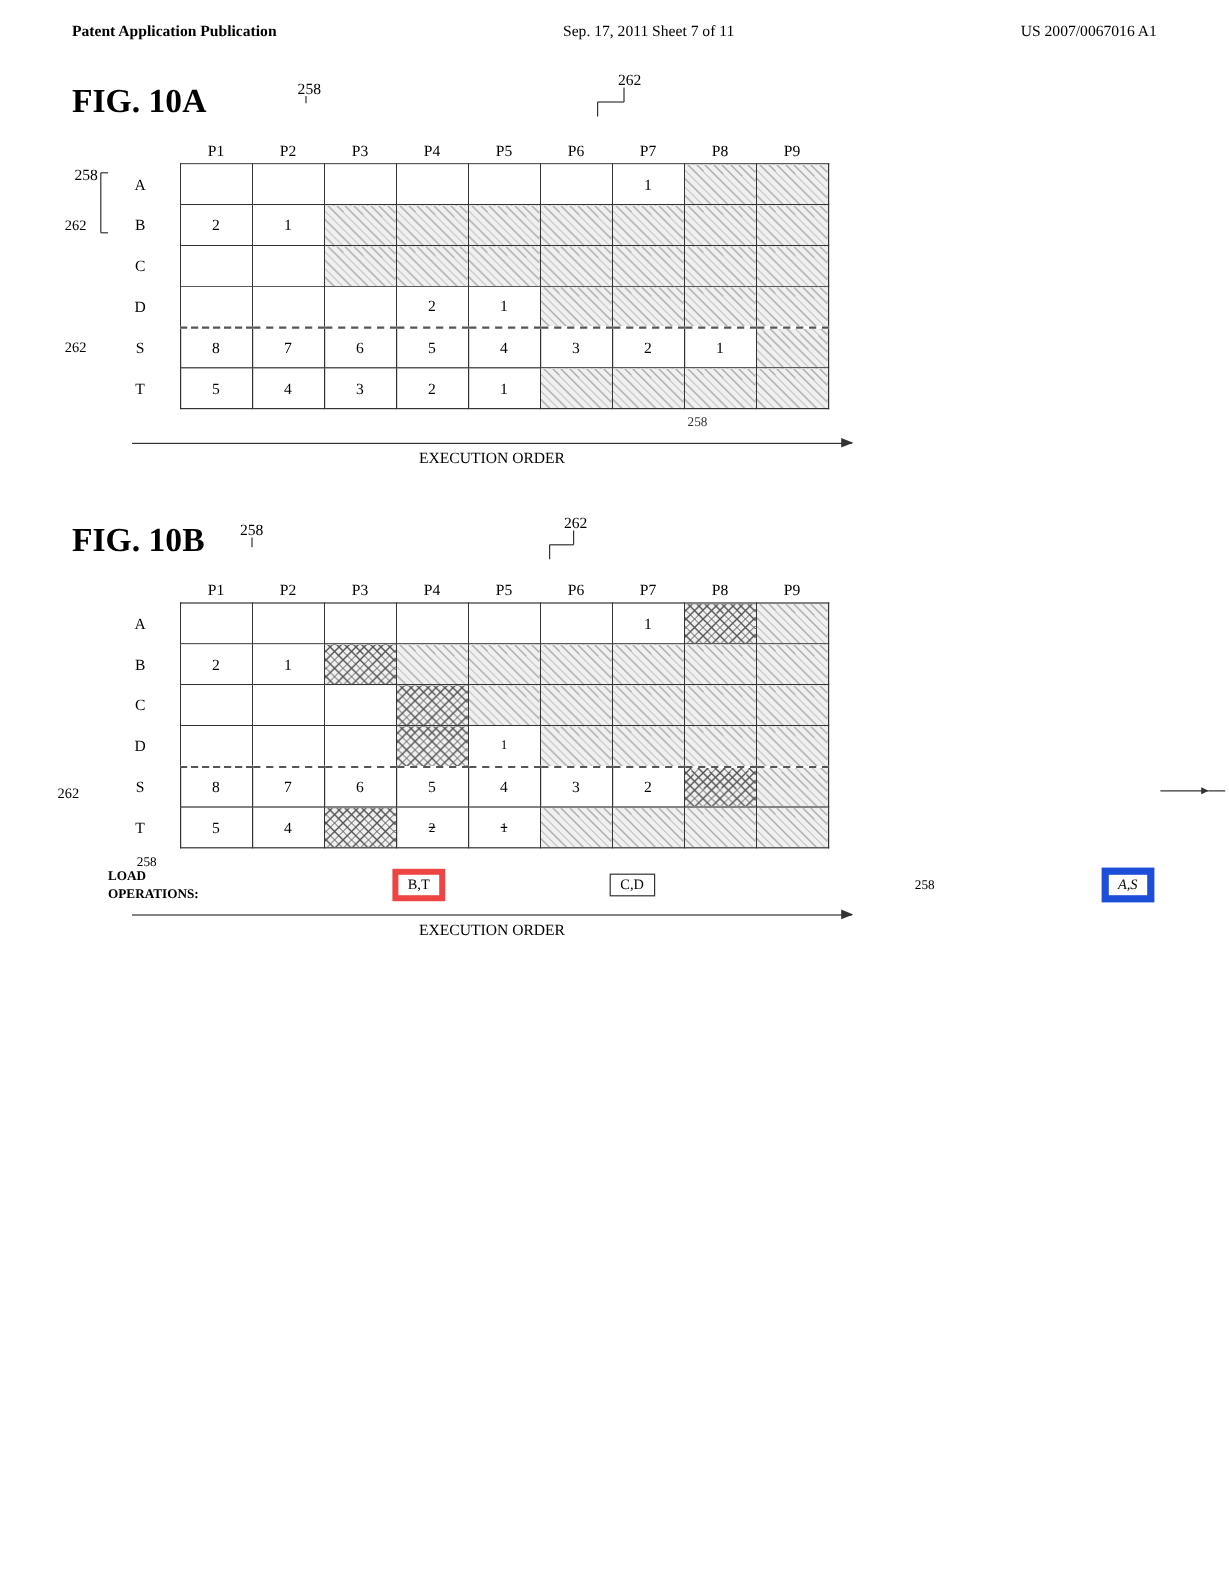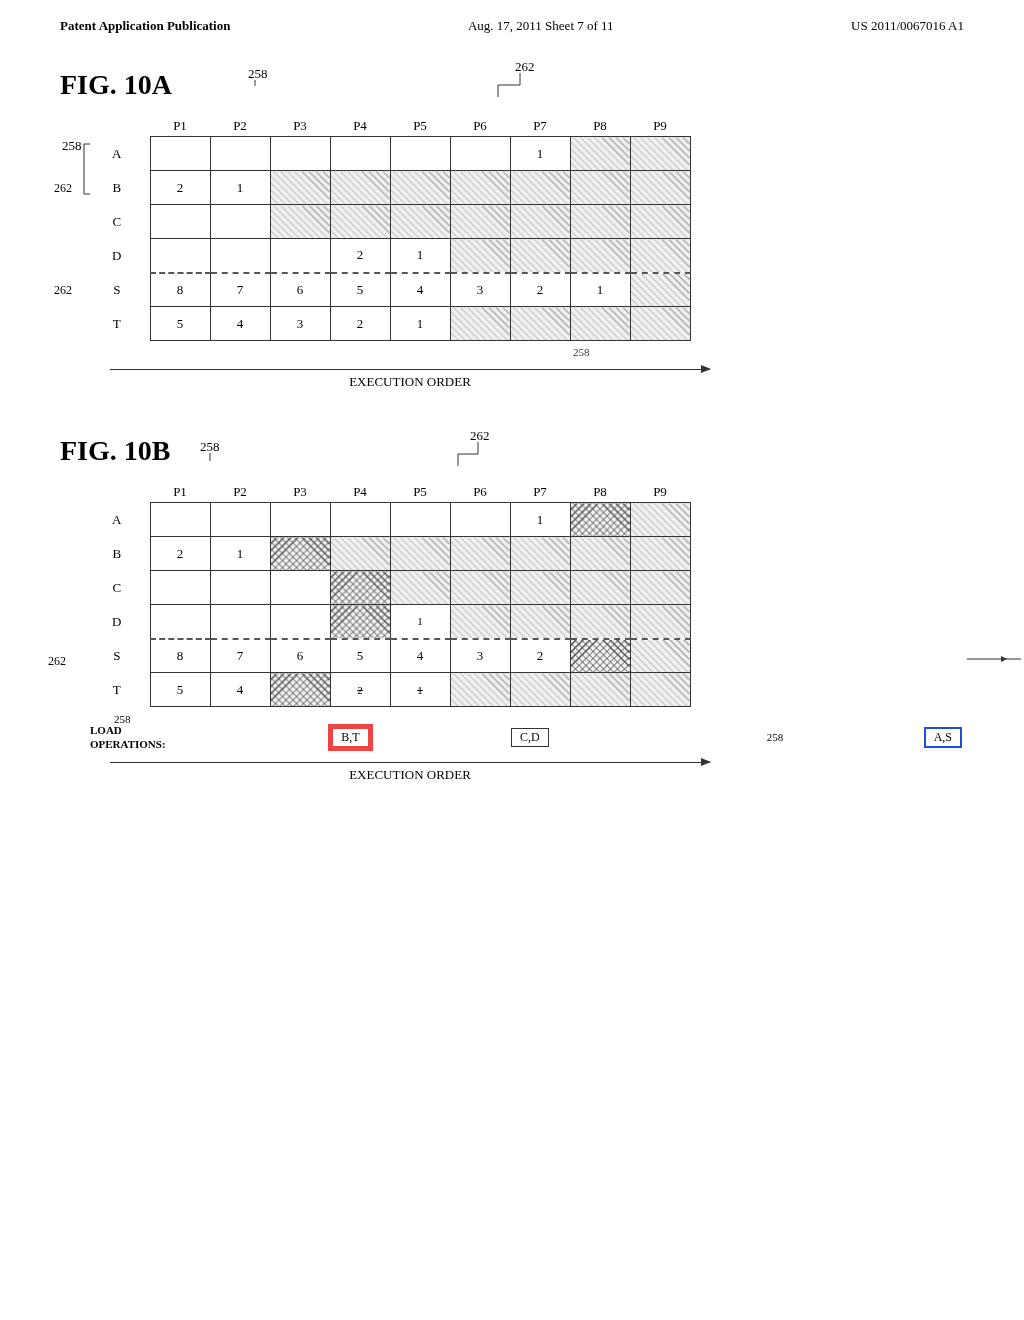--- a/index.html
+++ b/index.html
@@ -108,22 +108,22 @@
       padding-right: 6px;
       font-size: 13px;
       width: 20px;
     }
   </style>
 </head>
 <body>
 
 <div class="header">
   <div class="header-left">Patent Application Publication</div>
-  <div class="header-middle">Aug. 17, 2011  Sheet 7 of 11</div>
-  <div class="header-right">US 2011/0067016 A1</div>
+  <div class="header-middle">Sep. 17, 2011  Sheet 7 of 11</div>
+  <div class="header-right">US 2007/0067016 A1</div>
 </div>
 
 <div class="content">
 
   <div class="figure">
     <div style="display:flex; align-items:flex-start; position:relative;">
 
       <div style="position:relative; width:100%;">
         <div style="display:flex; align-items:flex-start;">
           <div style="margin-right:16px; margin-top:5px;">
@@ -272,21 +272,21 @@
           </div>
           <div style="font-size:13px; margin-top:4px; font-family:'Times New Roman';">EXECUTION ORDER</div>
         </div>
       </div>
     </div>
   </div>
 
   <div class="figure" style="margin-top:30px;">
     <div style="display:flex; align-items:flex-start; position:relative;">
       <div style="position:relative; width:100%;">
-        <div style="display:flex; align-items:center; position:relative;">
+        <div style="display:flex; align-items:flex-start; position:relative;">
           <div style="margin-right:20px; margin-top:5px;">
             <div class="figure-title">FIG. 10B</div>
           </div>
 
           <div style="position:relative; margin-top:2px;">
             <svg width="80" height="32" style="overflow:visible;">
               <text x="10" y="14" font-size="13" font-family="Times New Roman">258</text>
               <line x1="20" y1="16" x2="20" y2="24" stroke="#333" stroke-width="1"></line>
             </svg>
           </div>
@@ -424,21 +424,21 @@
           <div style="width:60px; text-align:center;"></div>
           <div style="border:5px solid #ef4444; padding:1px 8px; margin:0 2px; font-size:12px;">B,T</div>
 
           <div style="width:18px;"></div>
           <div style="border:1px solid #333; padding:1px 8px; margin:0 2px; font-size:12px;">C,D</div>
 
           <div style="width:100px;"></div>
 
           <div style="font-size:11px; margin-right:4px;">258</div>
           <div style="width:18px;"></div>
-          <div style="border:2px solid #1d4ed8; padding:1px 8px; margin:0 2px; font-size:12px;">A,S</div>
+          <div style="border:6px solid #1d4ed8; padding:1px 8px; margin:0 2px; font-size:12px;font-style:italic;">A,S</div>
         </div>
 
         <div style="margin-top:10px; margin-left:50px; display:flex; flex-direction:column; align-items:center; width:600px;">
           <div style="display:flex; align-items:center; width:100%;">
             <div style="flex:1; height:1px; background:#333; position:relative;">
               <div style="position:absolute; right:-1px; top:-4px; border-left:10px solid #333; border-top:4px solid transparent; border-bottom:4px solid transparent;"></div>
             </div>
           </div>
           <div style="font-size:13px; margin-top:4px; font-family:'Times New Roman';">EXECUTION ORDER</div>
         </div>

